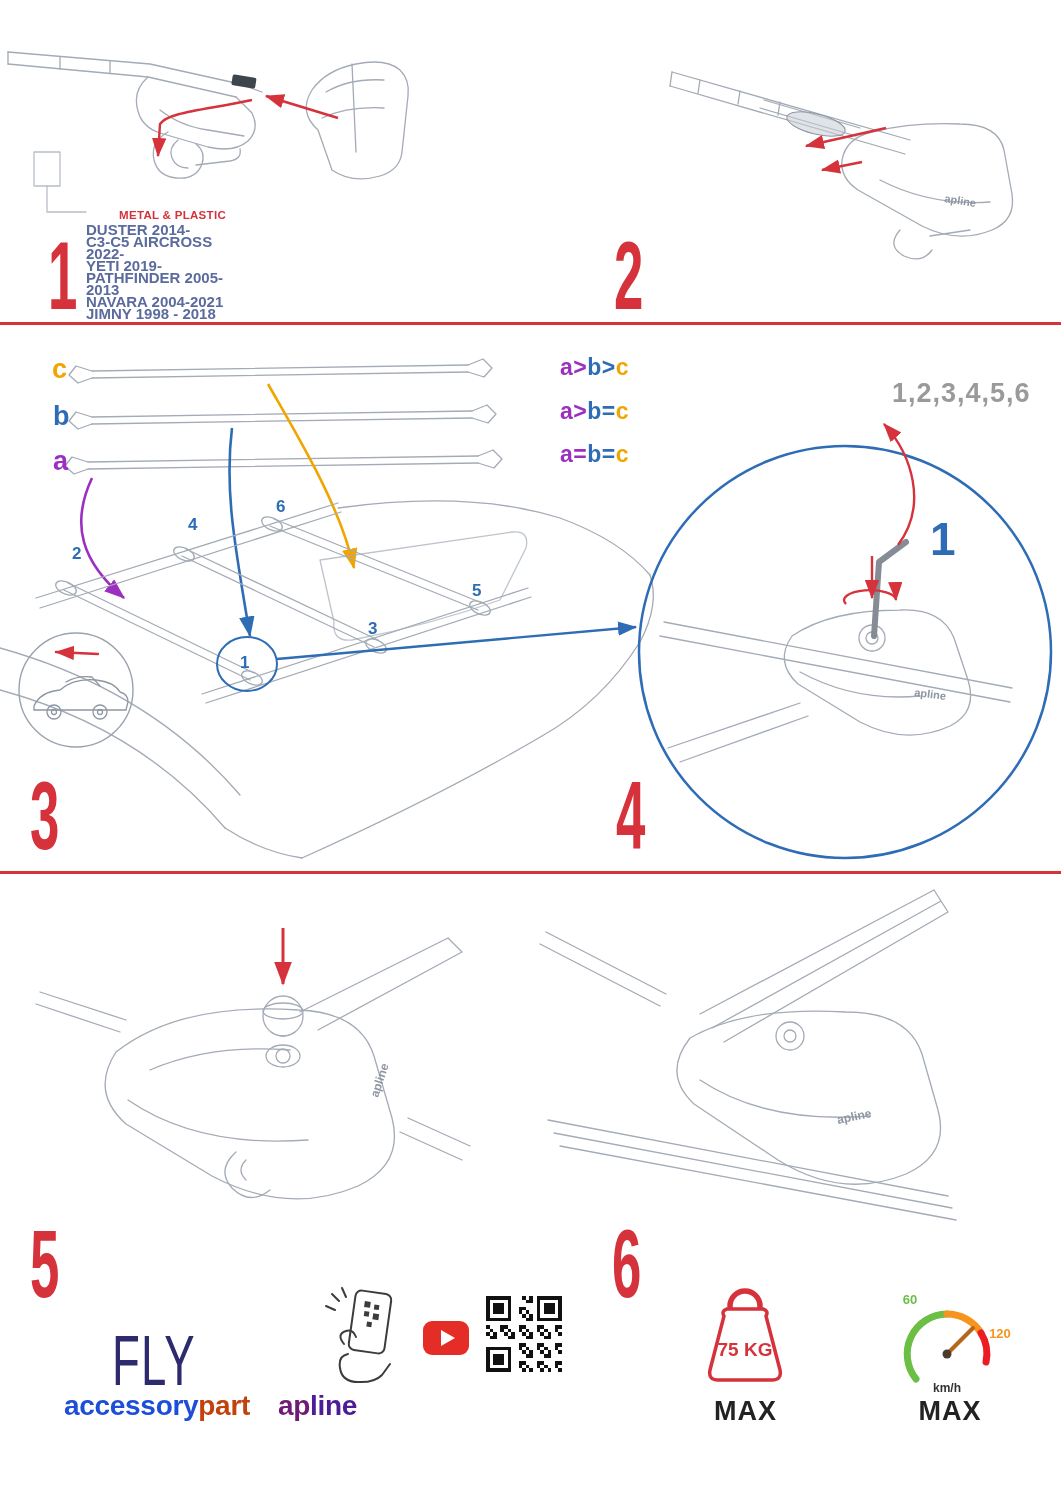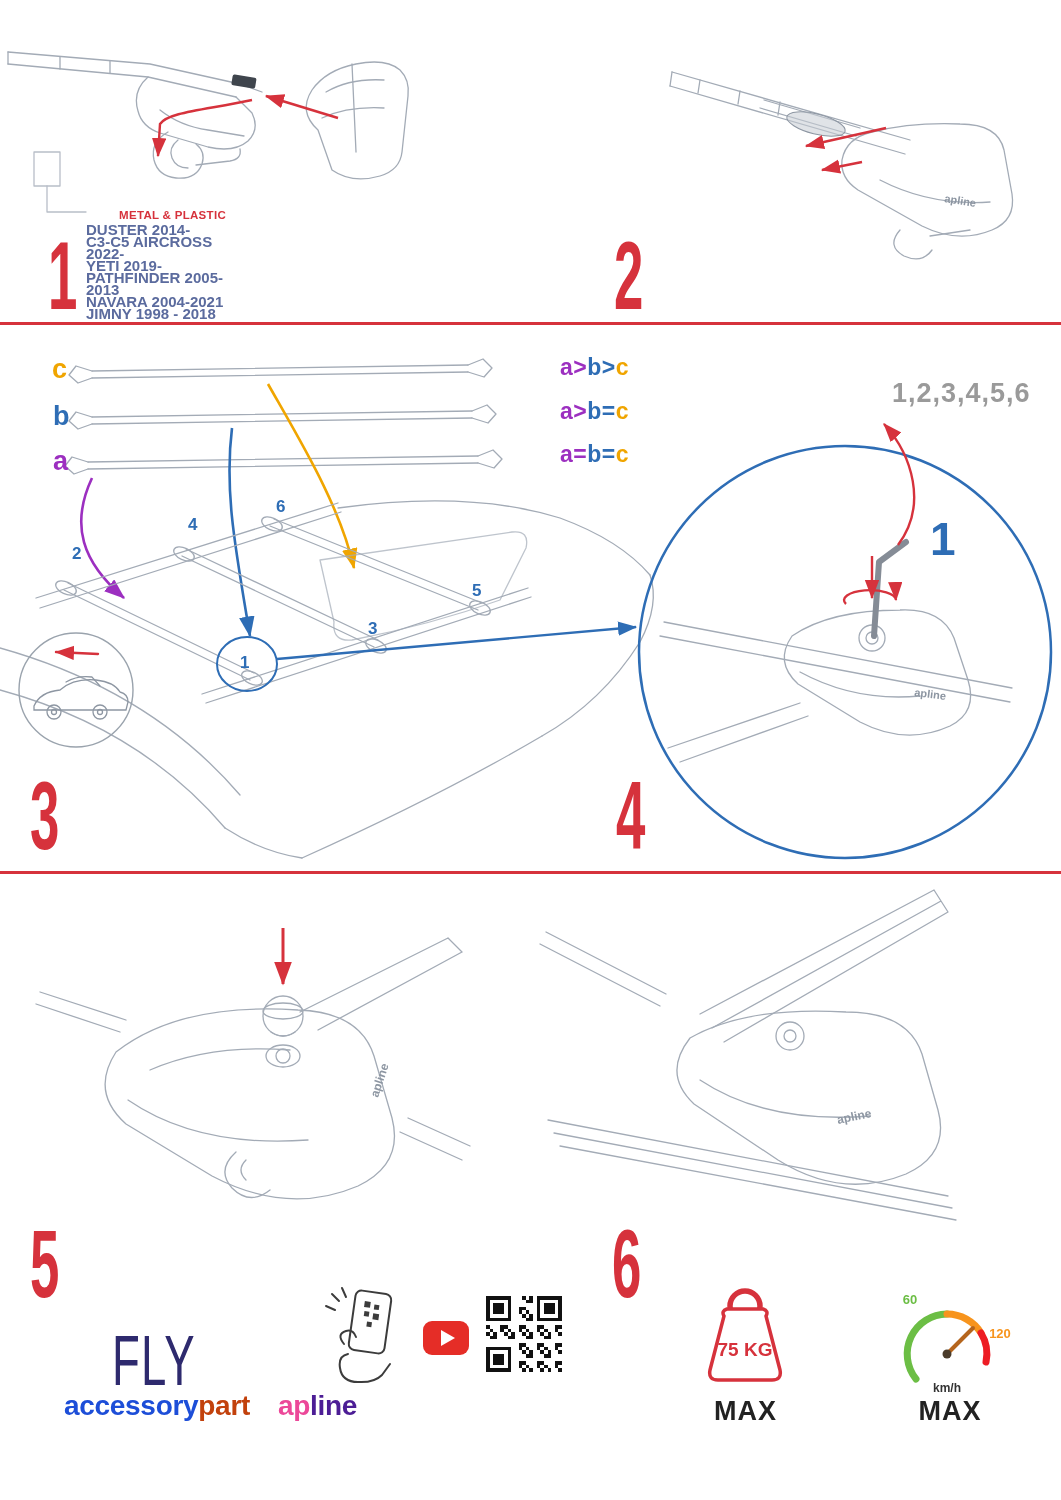--- a/index.html
+++ b/index.html
@@ -239,21 +239,21 @@
         <circle cx="790" cy="1036" r="6"></circle>
     </g>
     <text x="838" y="1124" font-size="12" fill="#8d96a2" font-weight="700" transform="rotate(-12 838 1124)">apline</text>
   </svg>
 
   <div class="step-num" style="left:30px; top:1226px;">5</div>
   <div class="step-num" style="left:612px; top:1226px;">6</div>
 
   <div class="fly">FLY</div>
   <div class="brand" id="brand1"><span style="color: #1d4ed8;">accessory</span><span style="color: #c2410c;">part</span></div>
-  <div class="brand" id="brand2"><span style="color: #ec4899; text-align: right;">ap</span><span style="color: #4c1d95;">line</span></div>
+  <div class="brand" id="brand2"><span style="color: #701a75; text-align: right;">ap</span><span style="color: #4c1d95;">line</span></div>
 
   <svg class="icon-abs" style="left:318px; top:1282px;" width="92" height="102" viewBox="0 0 92 102">
     <g stroke="#3c3c3c" fill="none" stroke-width="2" stroke-linecap="round" stroke-linejoin="round">
       <path d="M14,12 l7,7 M8,24 l9,4 M24,6 l4,9"></path>
       <rect x="34" y="10" width="36" height="60" rx="6" transform="rotate(8 52 40)"></rect>
       <path d="M30,72 q-10,2 -8,14 q2,14 18,14 q16,1 24,-7 l8,-11"></path>
       <path d="M26,62 q-8,-10 2,-13 q7,-2 10,6"></path>
     </g>
     <g fill="#3c3c3c">
       <rect x="44" y="20" width="6" height="6" transform="rotate(8 52 40)"></rect>

